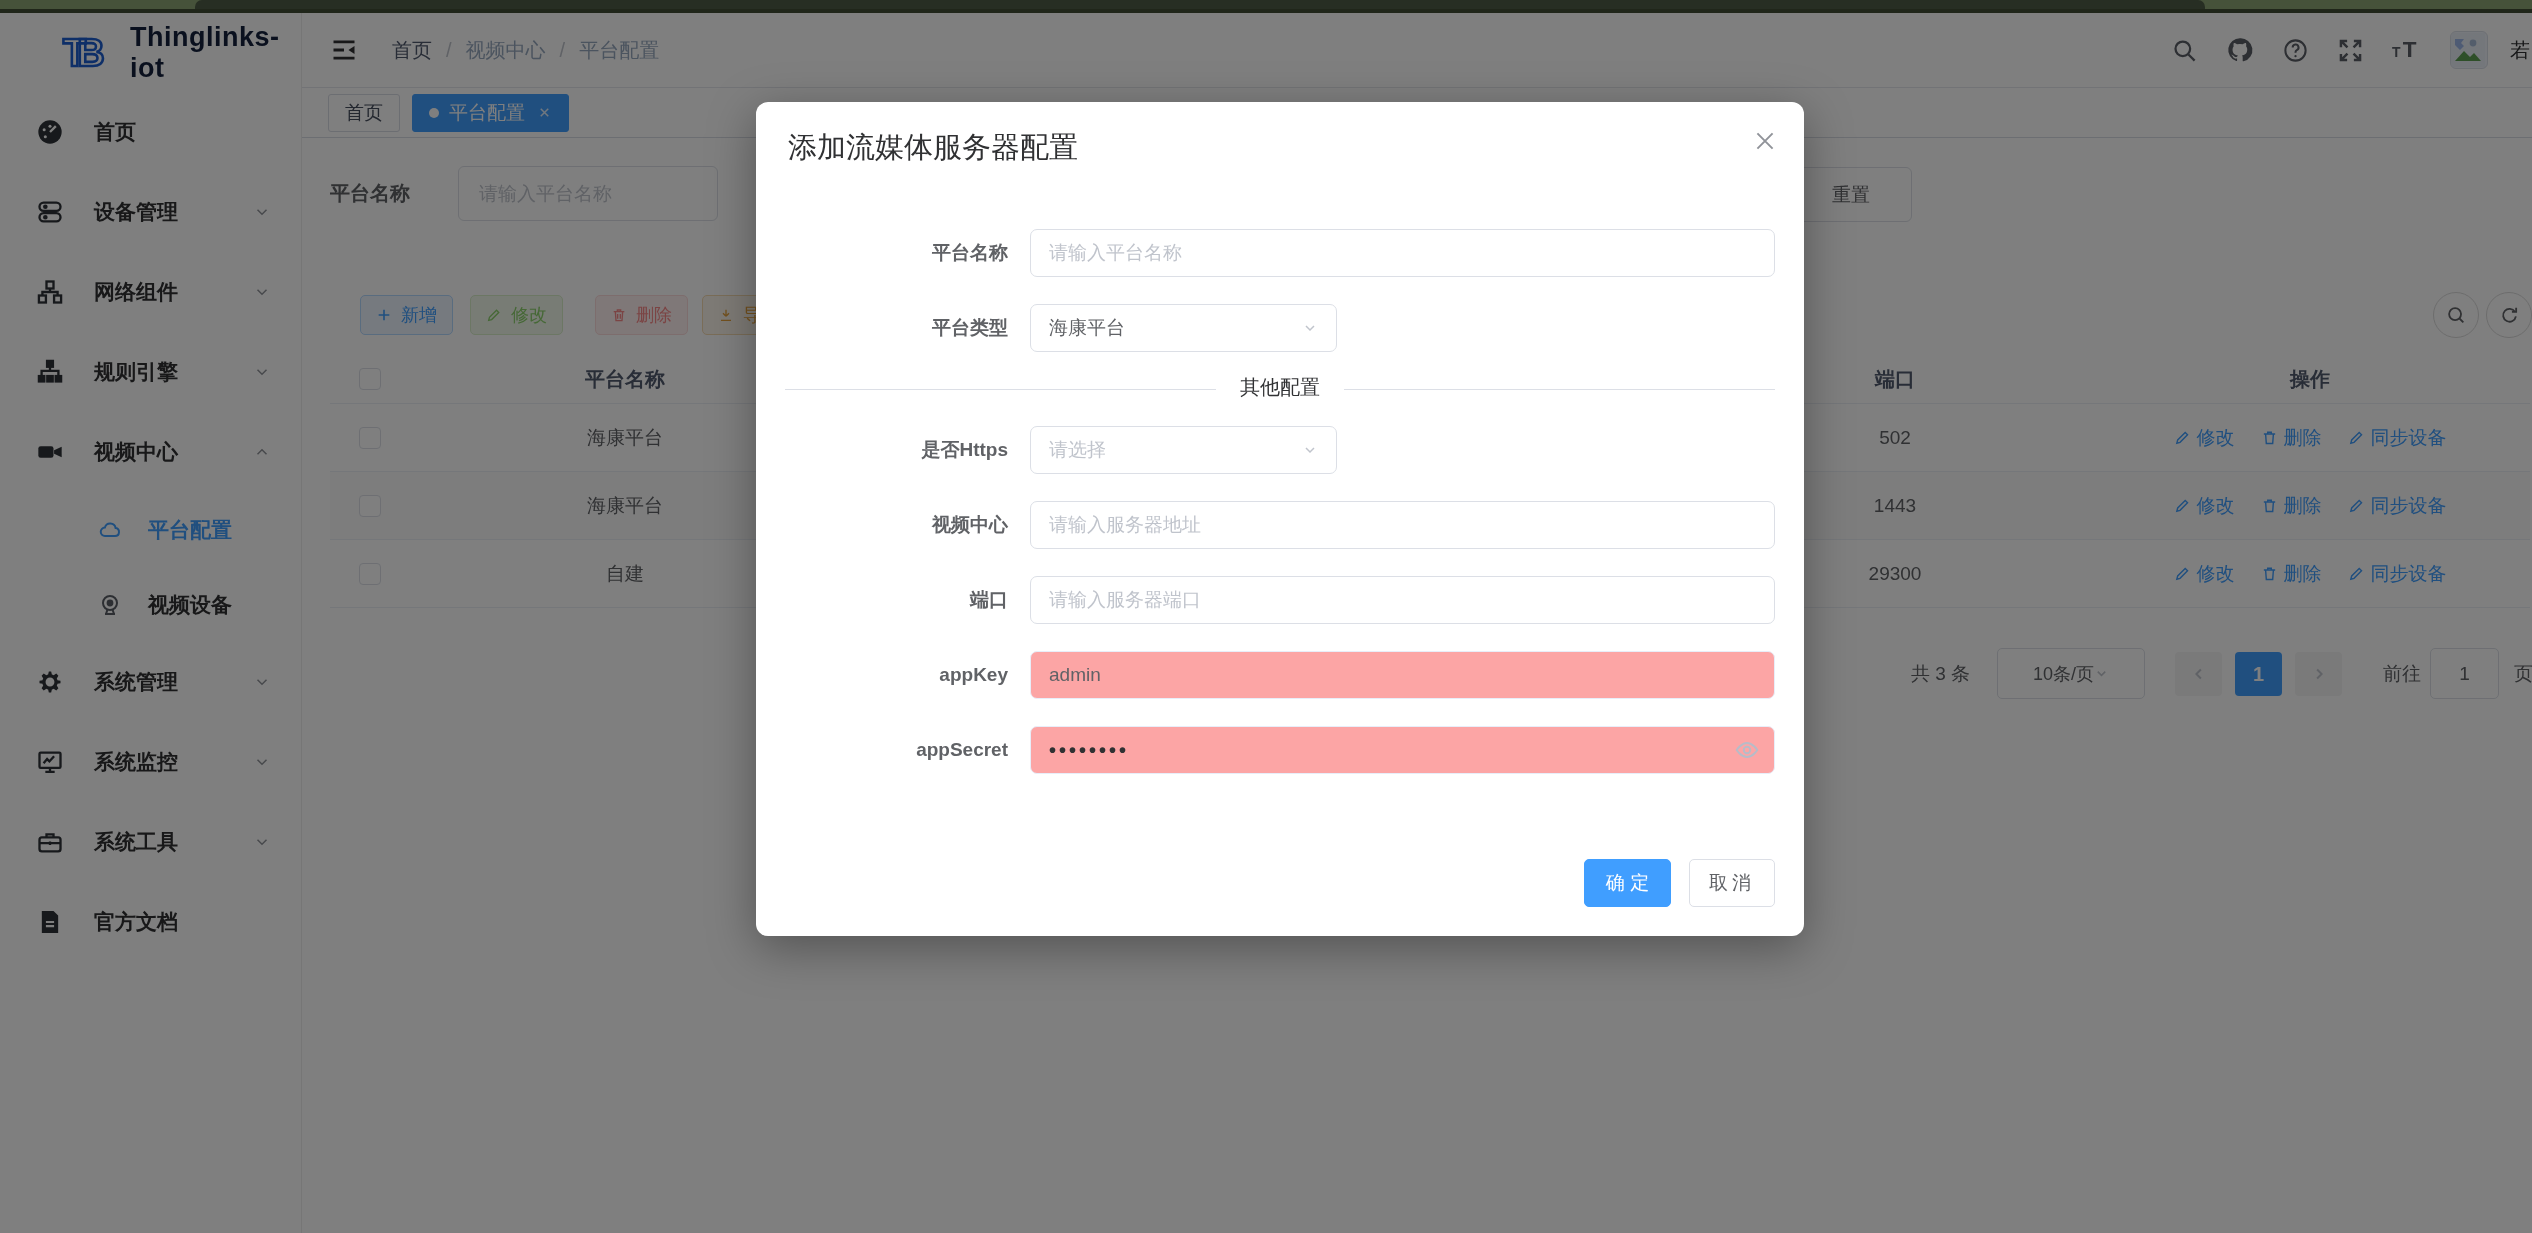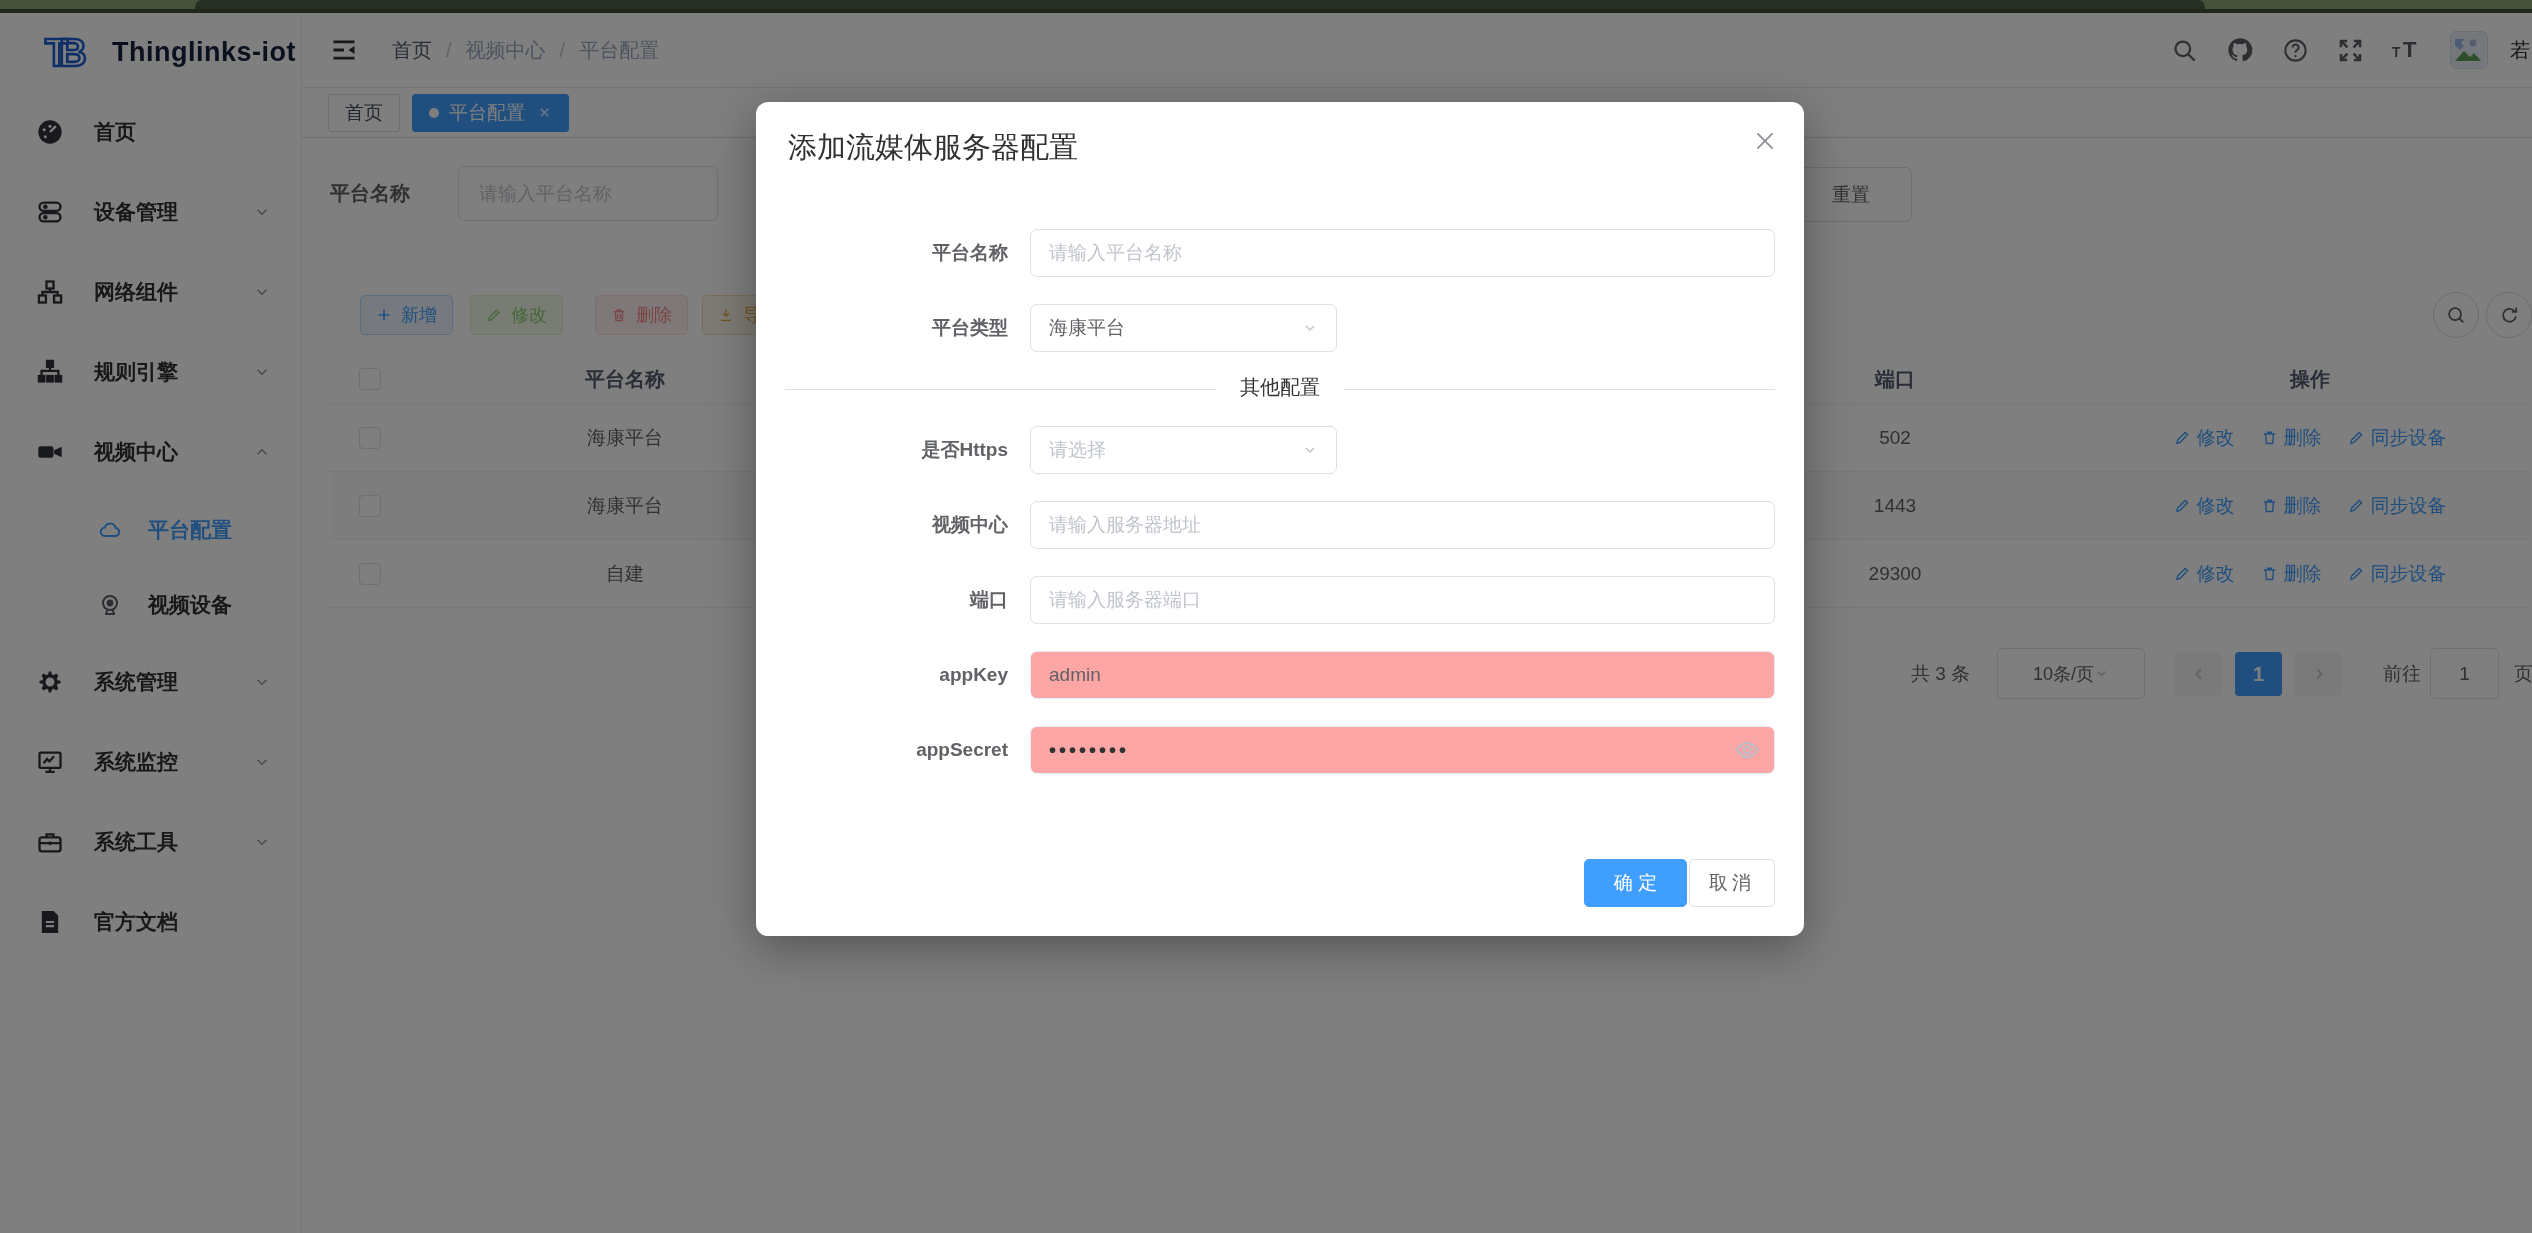--- a/index.html
+++ b/index.html
@@ -12,21 +12,21 @@
   
   .chrome{position:absolute;left:0;top:0;width:2532px;height:13px;background:#46523a;z-index:1;}
   .chrome-tab{position:absolute;left:195px;top:0;width:2010px;height:9px;background:#272e23;border-radius:7px 7px 0 0;}
   .chrome-edge{position:absolute;left:0;top:9px;width:100%;height:4px;background:#20261a;}
 
   
   .app{position:absolute;left:0;top:13px;right:0;bottom:0;background:#fff;}
 
   
   .sidebar{position:absolute;left:0;top:0;bottom:0;width:302px;background:#fff;border-right:1px solid #ececec;box-sizing:border-box;}
-  .logo-row{height:79px;display:flex;align-items:center;padding-left:44px;}
+  .logo-row{height:79px;display:flex;align-items:center;padding-left:62px;}
   .brand{margin-left:22px;font-size:27px;font-weight:bold;color:#14213d;letter-spacing:.5px;}
   .nav{display:flex;flex-direction:column;}
   .nav-item{height:80px;display:flex;align-items:center;padding:0 30px 0 36px;color:#303133;font-size:21px;font-weight:600;cursor:pointer;}
   .nav-item .nicon{width:28px;height:28px;margin-right:30px;color:#2f3338;flex:0 0 auto;}
   .nav-item .chev{margin-left:auto;color:#909399;}
   .nav-sub{height:75px;display:flex;align-items:center;padding-left:98px;color:#303133;font-size:21px;font-weight:600;cursor:pointer;}
   .nav-sub .nicon{width:24px;height:24px;margin-right:26px;color:#5a5e66;}
   .nav-sub.active{color:#409eff;}
   .nav-sub.active .nicon{color:#409eff;}
 
@@ -118,21 +118,21 @@
   .w-half{width:307px;}
   .sel{justify-content:space-between;cursor:pointer;}
   .ph{color:#c0c4cc;}
   .autofill{background:#fca5a5;border-color:#e8eef9;}
   .dots{font-size:20px;font-weight:700;color:#303133;letter-spacing:3px;}
   .eye{position:absolute;right:14px;top:50%;transform:translateY(-50%);color:#b6bcc8;cursor:pointer;}
   .divider-line{position:absolute;left:29px;right:29px;top:287px;border-top:1px solid #dcdfe6;}
   .divider-text{position:absolute;left:50%;top:272px;transform:translateX(-50%);background:#fff;padding:0 24px;
                 font-size:20px;color:#303133;font-weight:500;}
   .modal-btn{position:absolute;top:757px;height:48px;border-radius:5px;font-size:19px;cursor:pointer;box-sizing:border-box;}
-  .btn-ok{left:828px;width:103px;background:#409eff;border:1px solid #409eff;color:#fff;}
+  .btn-ok{left:828px;width:87px;background:#409eff;border:1px solid #409eff;color:#fff;}
   .btn-cancel{left:933px;width:86px;background:#fff;border:1px solid #dcdfe6;color:#606266;letter-spacing:4px;}
 </style>
 </head>
 <body>
 
 <div class="screen">
 
   <div class="chrome">
     <div class="chrome-tab"></div>
     <div class="chrome-edge"></div>

